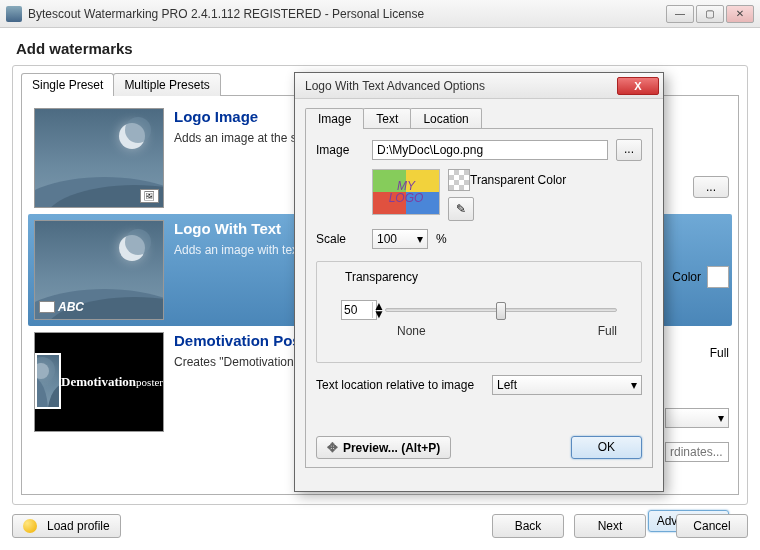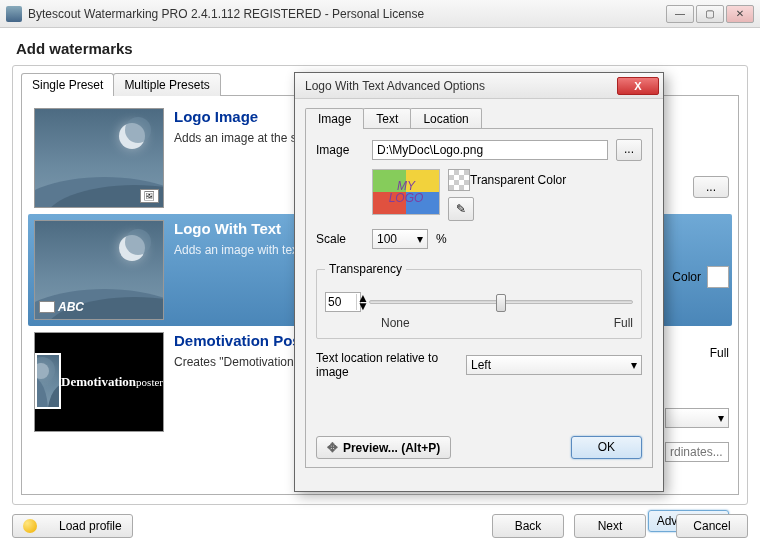--- a/index.html
+++ b/index.html
@@ -44,21 +44,21 @@
 .preset-item.selected .preset-desc { color: #e8f0f8; }
 
 .right-fragments { position:absolute; right:18px; top:110px; width:70px; display:flex; flex-direction:column; gap:14px; }
 .frag-btn { border:1px solid #aaa; background:linear-gradient(#fafafa,#e8e8e8); border-radius:3px; height:22px; width:36px; display:flex; align-items:center; justify-content:center; align-self:flex-end;}
 .frag-color { display:flex; align-items:center; gap:6px; justify-content:flex-end;}
 .frag-swatch { width:22px; height:22px; border:1px solid #aaa; background:#fff;}
 .frag-adv { border:1px solid #6fa9d6; background:linear-gradient(#eaf3fb,#d6e8f6); border-radius:3px; padding:3px 8px; color:#000; align-self:flex-end; box-shadow:0 0 2px #6fa9d6;}
 
 .bottom-bar { position: absolute; left: 12px; right: 12px; bottom: 12px; display: flex; align-items: center; justify-content: space-between; }
 .btn { border: 1px solid #aaa; background: linear-gradient(#fafafa,#e6e6e6); border-radius: 3px; padding: 4px 14px; min-width: 72px; text-align: center; }
-.btn.icon { display:flex; align-items:center; gap:22px; min-width:auto; padding:4px 10px;}
+.btn.icon { display:flex; align-items:center; gap:10px; min-width:auto; padding:4px 10px;}
 .disk-icon { width:14px; height:14px; border-radius:50%; background:radial-gradient(circle at 30% 30%, #ffe680, #f0b000);}
 
 
 .dialog { position: absolute; left: 294px; top: 72px; width: 370px; height: 420px; background: #f2f2f2; border: 1px solid #666; box-shadow: 4px 4px 12px rgba(0,0,0,0.3); z-index: 100; }
 .dlg-titlebar { height: 26px; background: linear-gradient(#f8f8f8,#e6e6e6); border-bottom: 1px solid #ccc; display: flex; align-items: center; padding: 0 4px 0 10px; }
 .dlg-title { flex:1; color:#333; }
 .dlg-close { width:42px; height:18px; background:linear-gradient(#e77,#c33); border:1px solid #a22; border-radius:2px; display:flex; align-items:center; justify-content:center; color:#fff; font-weight:bold; font-size:11px;}
 .dlg-body { padding: 8px 10px; }
 .dlg-tabs { display:flex; }
 .dlg-tab { border:1px solid #b0b0b0; border-bottom:none; padding:3px 12px; background:linear-gradient(#f9f9f9,#ececec); border-radius:2px 2px 0 0; position:relative; top:1px; margin-right:-1px;}
@@ -71,21 +71,21 @@
 .logo-prev { width:68px; height:46px; border:1px solid #bbb; background:#fff; position:relative; overflow:hidden;}
 .logo-q { position:absolute; width:50%; height:50%; top:0;}
 .lq1{left:0; background:#86cc5b;} .lq2{left:50%; background:#f2d23c;} .lq3{top:50%; left:0; background:#e0513f;} .lq4{top:50%; left:50%; background:#4a86d8;}
 .logo-txt { position:absolute; inset:0; display:flex; flex-direction:column; align-items:center; justify-content:center; font-family:'Comic Sans MS',cursive; color:#7b3fa0; font-size:14px; font-style:italic; line-height:1;}
 .checker { width:22px; height:22px; border:1px solid #aaa; background:repeating-conic-gradient(#ccc 0 25%, #fff 0 50%) 0 0/10px 10px;}
 .picker-btn { width:26px; height:24px; border:1px solid #aaa; background:linear-gradient(#fafafa,#e6e6e6); border-radius:2px; display:flex; align-items:center; justify-content:center;}
 .spin { width:36px; height:20px; border:1px solid #aaa; background:#fff; display:flex; align-items:center;}
 .spin input{border:none; width:30px; padding:0 2px; font-size:12px;}
 .spin .arrows{width:14px; display:flex; flex-direction:column; font-size:7px; text-align:center; line-height:8px; border-left:1px solid #ccc;}
 .combo { border:1px solid #aaa; background:linear-gradient(#fff,#eee); padding:2px 4px; height:20px; display:flex; align-items:center; justify-content:space-between;}
-.fieldset { border:1px solid #c8c8c8; border-radius:2px; padding:8px; margin-top:20px;}
+.fieldset { border:1px solid #c8c8c8; border-radius:2px; padding:24px; margin-top:12px;}
 .fieldset .legend { position:relative; top:-16px; background:#f2f2f2; display:inline-block; padding:0 4px; margin-bottom:-10px;}
 .slider-track { position:relative; height:4px; background:linear-gradient(#d0d0d0,#e8e8e8); border:1px solid #bbb; border-radius:2px; flex:1;}
 .slider-thumb { position:absolute; top:-7px; left:50%; width:10px; height:18px; background:linear-gradient(#f8f8f8,#d8d8d8); border:1px solid #888; border-radius:2px; transform:translateX(-50%);}
 .slider-labels { display:flex; justify-content:space-between; font-size:11px; color:#333; margin-top:4px;}
 .dlg-bottom { position:absolute; left:10px; right:10px; bottom:8px; display:flex; justify-content:space-between;}
 .btn-prev { border:1px solid #aaa; background:linear-gradient(#fafafa,#e6e6e6); border-radius:3px; padding:3px 10px; display:flex; align-items:center; gap:5px; font-weight:bold;}
 .btn-ok { border:1px solid #5a8bc0; background:linear-gradient(#eaf3fb,#cfe3f5); border-radius:3px; padding:3px 26px; box-shadow:0 0 2px #6fa9d6;}
 .move-icon { font-size:13px; color:#666;}
 </style>
 </head>
@@ -264,21 +264,21 @@
           </div>
         </div>
         <div class="slider-labels" style="margin-left:56px">
           <span>None</span>
           <span>Full</span>
         </div>
       </div>
 
       <div class="row" style="margin-top:12px">
         <span style="flex:1">Text location relative to image</span>
-        <div class="combo" style="width:176px">
+        <div class="combo" style="width:150px">
           <span>Left</span>
           <span>▾</span>
         </div>
       </div>
 
       <div class="dlg-bottom">
         <div class="btn-prev">
           <span class="move-icon">✥</span>
           <span>Preview... (Alt+P)</span>
         </div>

